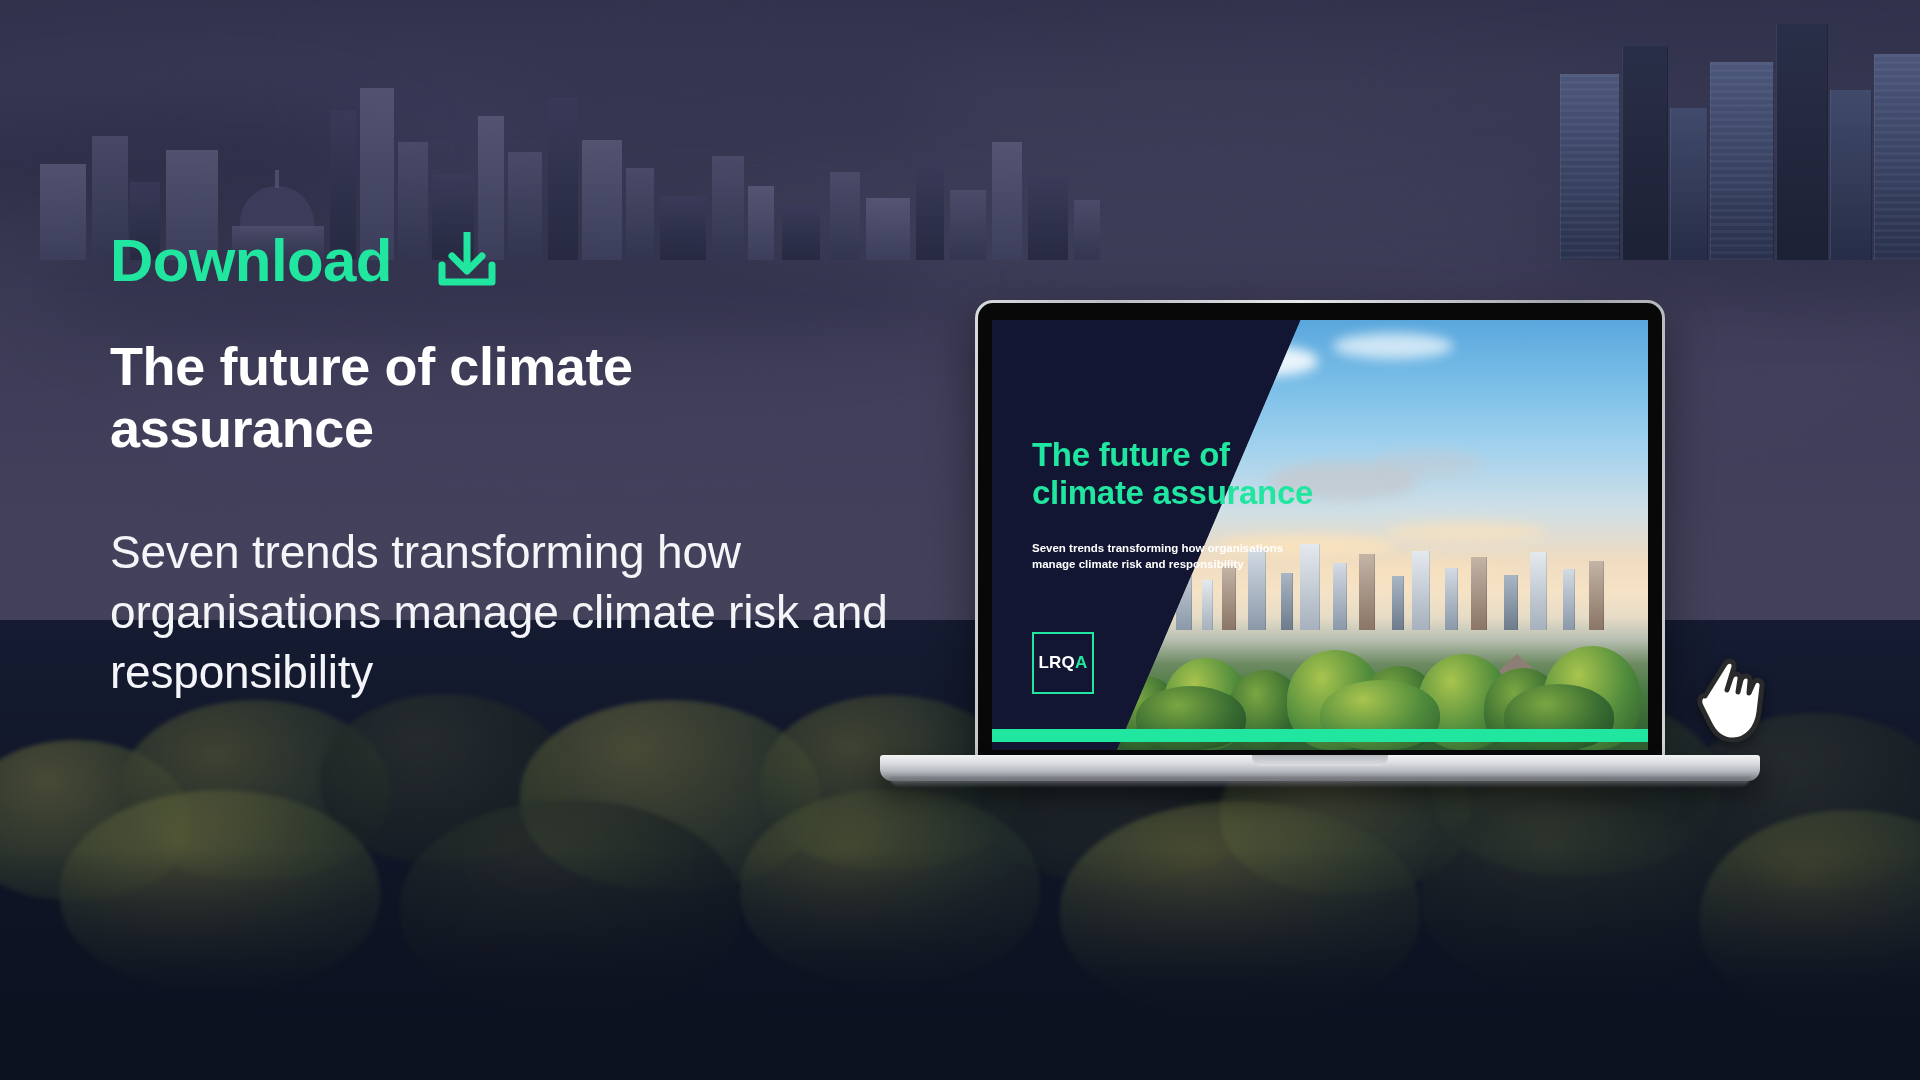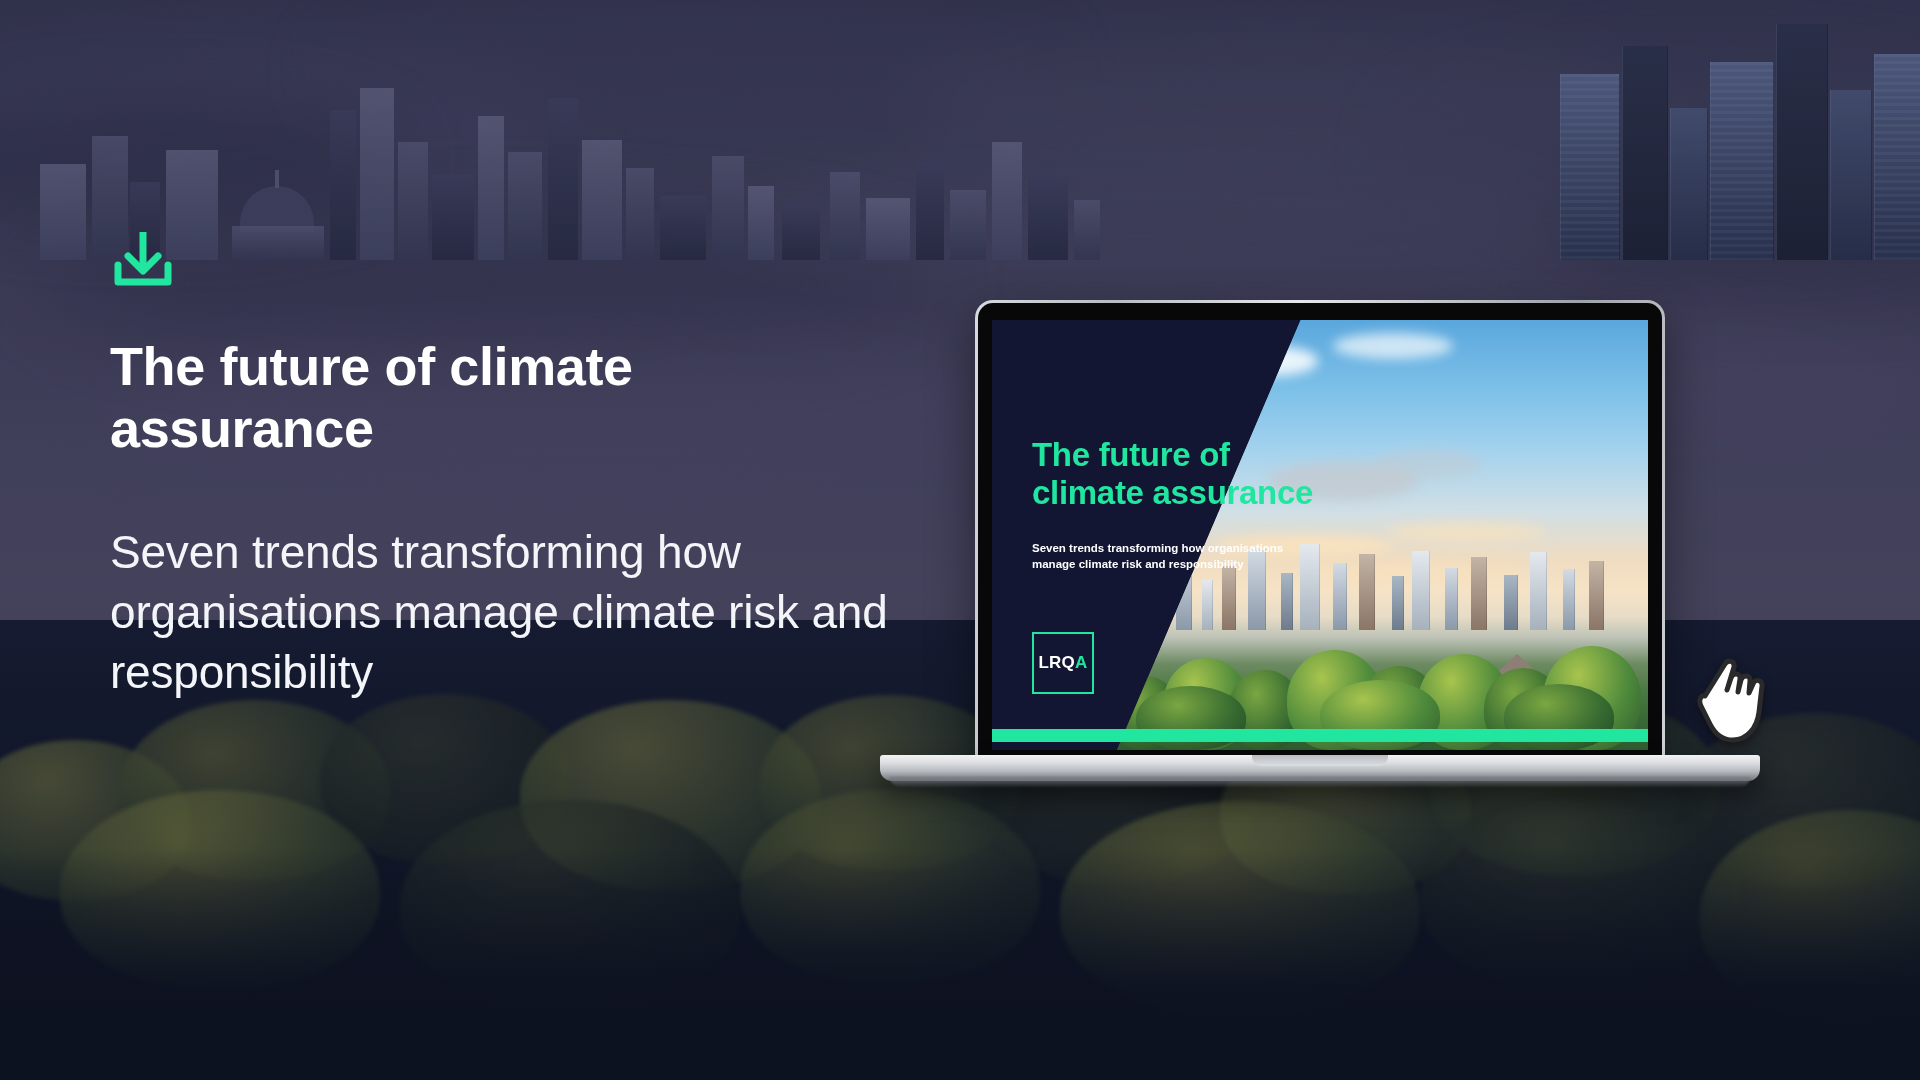--- a/index.html
+++ b/index.html
@@ -428,20 +428,21 @@
     <div class="canopy d" style="left:1420px; bottom:88px;  width:320px; height:200px;"></div>
     <div class="canopy" style="left:1700px; bottom:60px;  width:300px; height:210px;"></div>
     <div class="forest-dark"></div>
   </div>
 
   <div class="bg-layer bg-tint"></div>
 
   <div class="left-col">
 
     <div class="download-row">
+      <div class="download-word">Download</div>
       <span class="download-icon">
         <svg width="66" height="62" viewBox="0 0 66 62" fill="none" xmlns="http://www.w3.org/2000/svg">
           <path d="M33 4 V40" stroke="#21E6A0" stroke-width="7" stroke-linecap="butt"></path>
           <path d="M18 28 L33 43 L48 28" stroke="#21E6A0" stroke-width="7" stroke-linecap="round" stroke-linejoin="round" fill="none"></path>
           <path d="M8 37 V54 H58 V37" stroke="#21E6A0" stroke-width="7" stroke-linecap="round" stroke-linejoin="round" fill="none"></path>
         </svg>
       </span>
     </div>
 
     <div class="headline">The future of climate assurance</div>

